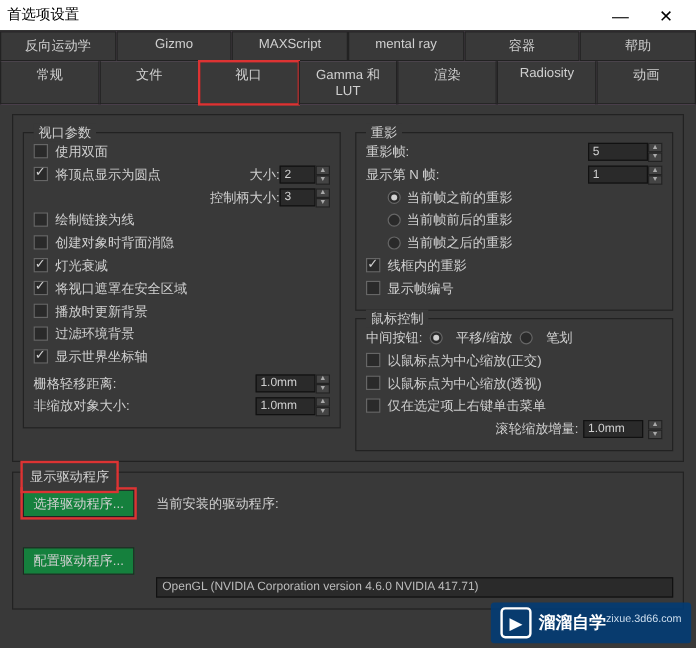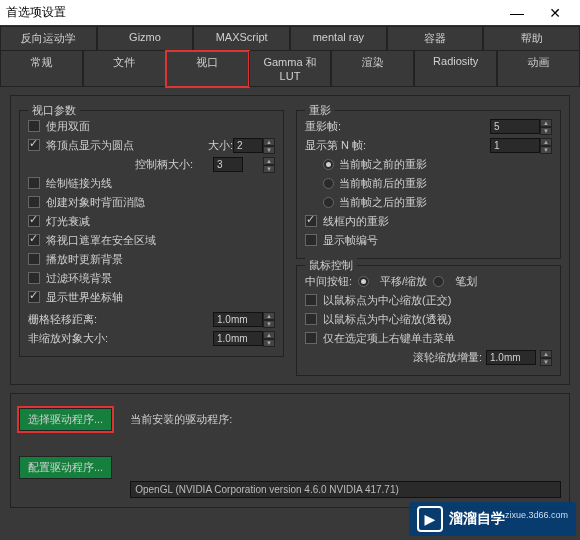--- a/index.html
+++ b/index.html
@@ -20,21 +20,21 @@
 .row { display: flex; align-items: center; min-height: 18px; margin-bottom: 1px; }
 .cb { width: 12px; height: 12px; border: 1px solid #666; margin-right: 6px; flex-shrink: 0; position: relative; background: #2a2a2a; }
 .cb.checked::after { content: "✓"; position: absolute; top: -3px; left: 0; color: #d0d0d0; font-size: 11px; }
 .radio { width: 11px; height: 11px; border: 1px solid #666; border-radius: 50%; margin-right: 5px; flex-shrink: 0; position: relative; background: #2a2a2a; }
 .radio.checked::after { content: ""; position: absolute; top: 2px; left: 2px; width: 5px; height: 5px; background: #d0d0d0; border-radius: 50%; }
 .spinner { width: 50px; height: 15px; background: #2a2a2a; border: 1px solid #111; color: #d0d0d0; font-size: 10px; padding: 0 3px; display: flex; align-items: center; }
 .spinbtn { width: 12px; height: 15px; display: flex; flex-direction: column; }
 .spinbtn div { flex: 1; background: #444; border: 1px solid #222; font-size: 6px; display: flex; align-items: center; justify-content: center; color: #aaa; line-height: 1; }
 .lbl { font-size: 11px; }
 .indent { margin-left: 18px; }
-.row.right { justify-content: flex-end; gap: 20px; }
+.row.right { justify-content: flex-end; gap: 0; }
 .row.between { justify-content: space-between; }
 .subfield { border: 1px solid #222; padding: 6px 8px 8px; margin-top: 6px; position: relative; }
 .btn { background: #15803d; border: 1px solid #222; padding: 3px 8px; color: #d0d0d0; font-size: 11px; }
 .btn.hl { outline: 2px solid #d33; outline-offset: 0; }
 .readonly { background: #2a2a2a; border: 1px solid #111; padding: 2px 4px; font-size: 10px; color: #bbb; flex: 1; margin-top: 44px; }
 .hl-legend { outline: 2px solid #d33; padding: 4px 6px; }
 .watermark { position: absolute; right: 4px; bottom: 4px; display: flex; align-items: center; gap: 6px; background: rgba(0,60,120,0.85); padding: 4px 8px; border-radius: 3px; }
 .watermark .logo { width: 26px; height: 26px; border: 2px solid #fff; border-radius: 4px; display: flex; align-items: center; justify-content: center; color: #fff; font-size: 14px; }
 .watermark .txt { display: flex; flex-direction: row; line-height: 1.1; }
 .watermark .big { color: #fff; font-size: 14px; font-weight: bold; }
@@ -224,20 +224,21 @@
                 <div>▲</div>
                 <div>▼</div>
               </span>
           </div>
         </div>
       </div>
     </div>
   </div>
 
   <div class="fieldset" style="padding-top:14px">
+    <span class="legend hl-legend">显示驱动程序</span>
     <div class="row" style="gap:18px; align-items:center">
       <span class="btn hl">选择驱动程序...</span>
       <span class="lbl">当前安装的驱动程序:</span>
     </div>
     <div class="row" style="gap:18px; margin-top:6px; align-items:center">
       <span class="btn">配置驱动程序...</span>
       <span class="readonly">OpenGL (NVIDIA Corporation version 4.6.0 NVIDIA 417.71)</span>
     </div>
   </div>
 </div>

